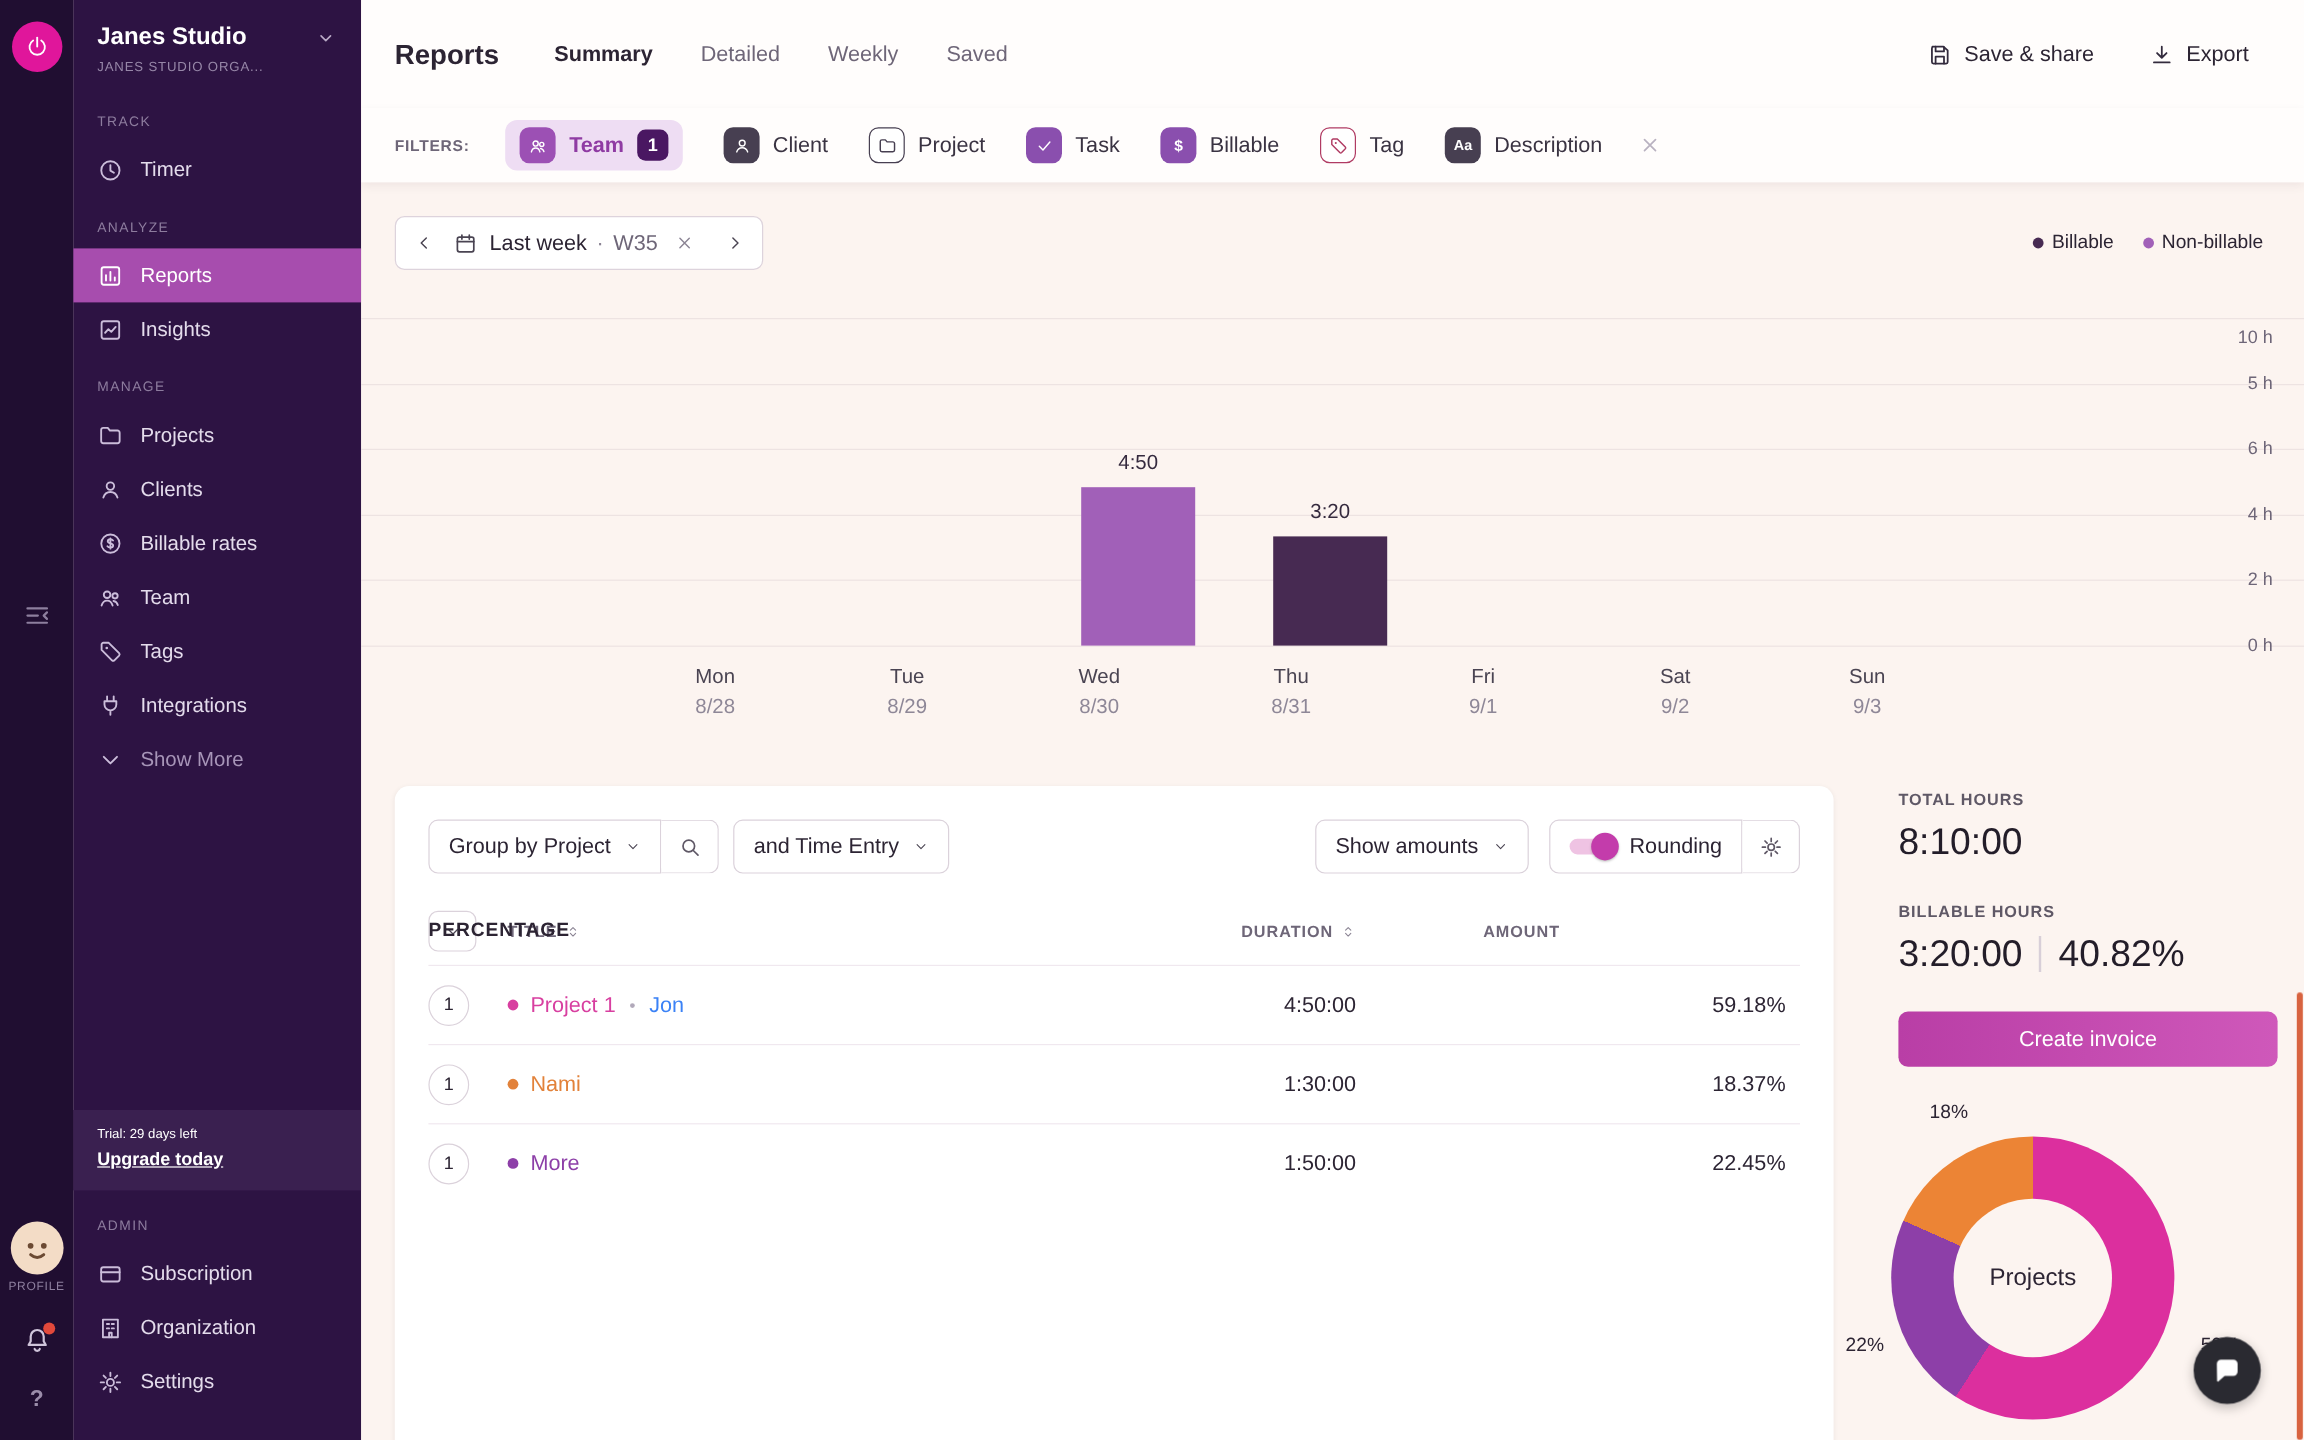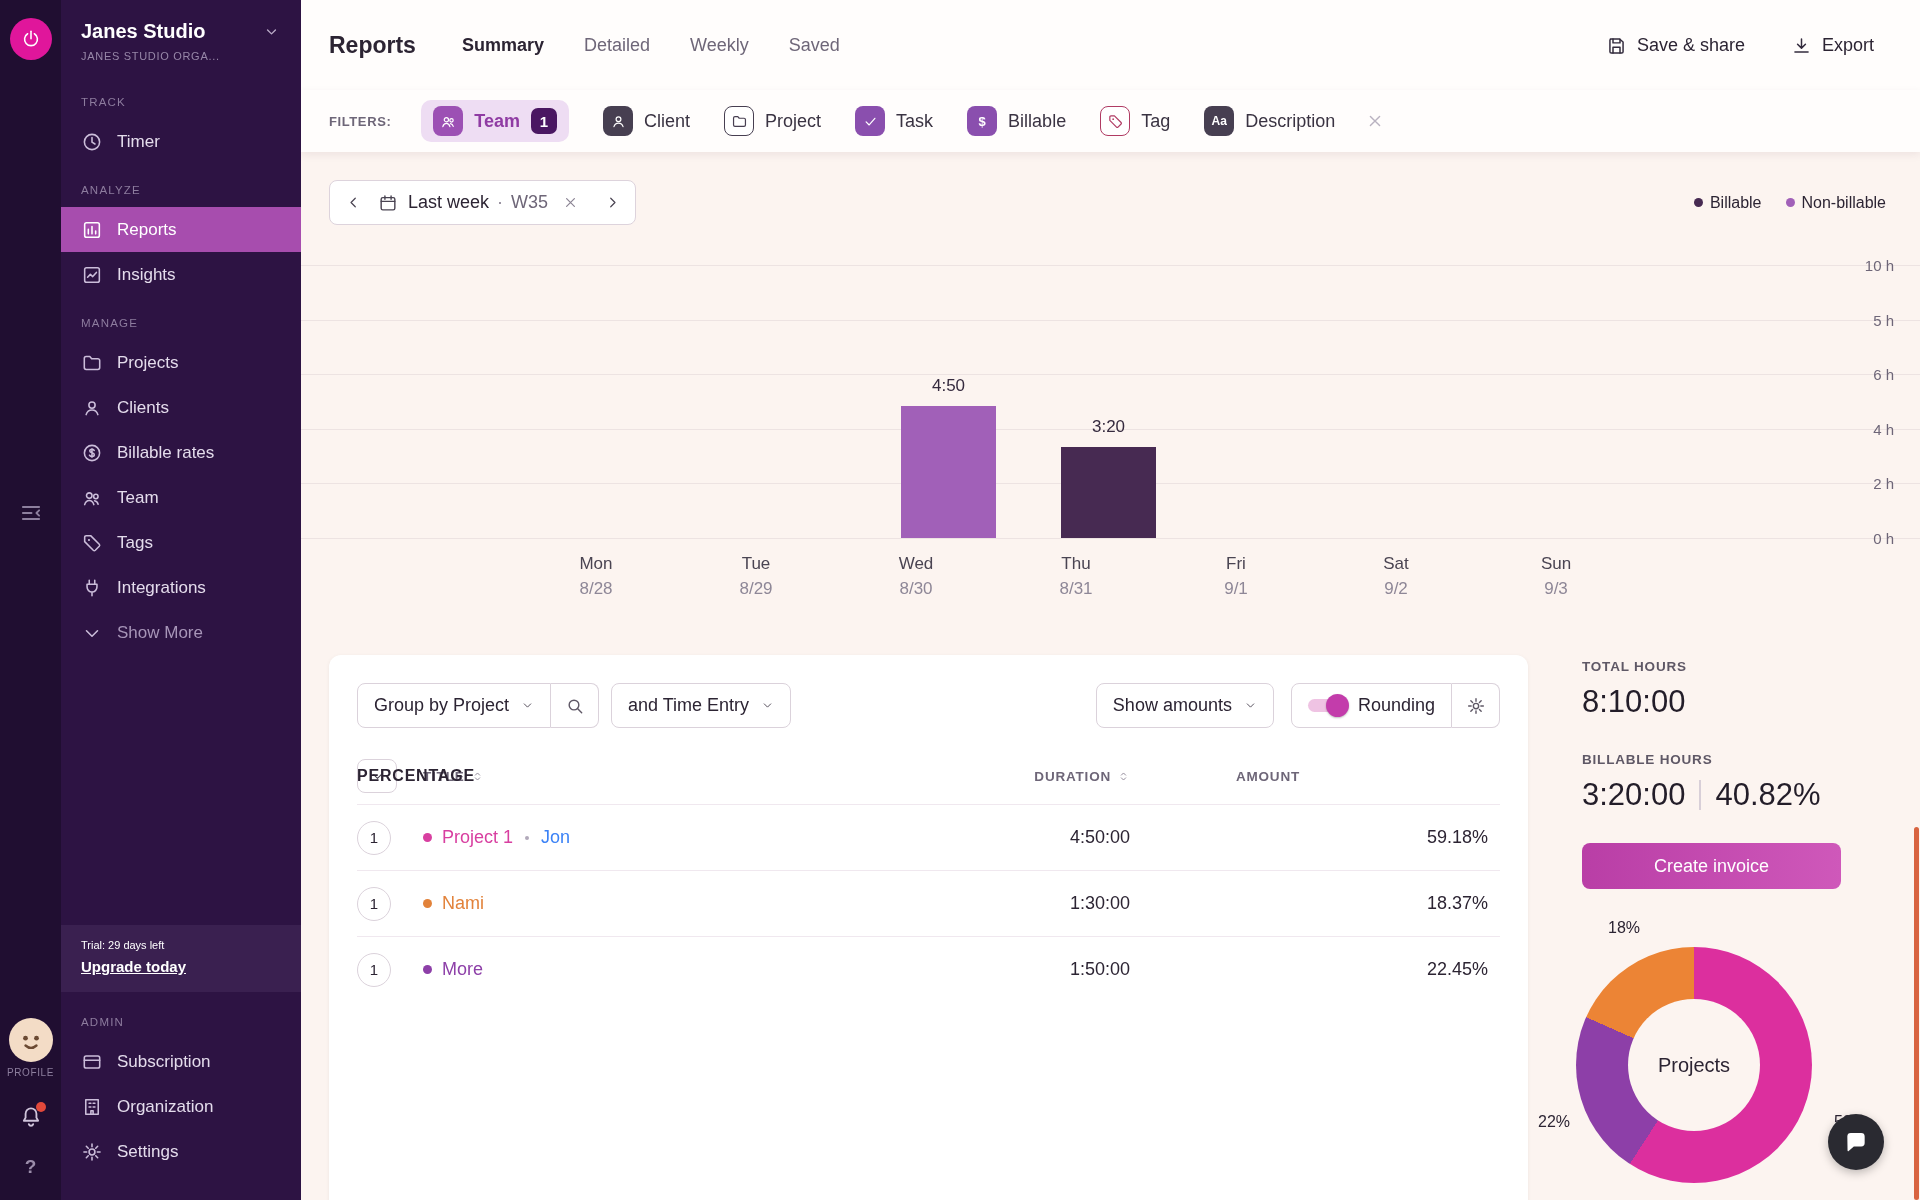--- a/index.html
+++ b/index.html
@@ -125,21 +125,21 @@
   .row-sub{color:#3b82f6;}
   .cell-num{font-size:18px;color:#2c2433;text-align:right;}
   .cell-pct{padding-right:12px;}
 
   .summary{margin-left:54px;width:292px;padding-top:4px;position:relative;}
   .sum-label{font-size:13.5px;font-weight:bold;letter-spacing:.8px;color:#5f5866;margin-bottom:10px;}
   .sum-value{font-size:31px;color:#231d29;}
   .sum-value.total{display:block;margin-bottom:32px;}
   .sum-billable{display:flex;align-items:center;gap:14px;}
   .sum-divider{width:2px;height:30px;background:#d8cfd8;}
-  .invoice-btn{margin-top:30px;width:259px;height:46px;border:none;border-radius:8px;background:linear-gradient(90deg,#b93ea6,#cf58ba);color:#fff;font-size:18px;font-family:inherit;cursor:pointer;}
+  .invoice-btn{margin-top:30px;width:316px;height:46px;border:none;border-radius:8px;background:linear-gradient(90deg,#b93ea6,#cf58ba);color:#fff;font-size:18px;font-family:inherit;cursor:pointer;}
   .donut-wrap{position:relative;margin-top:28px;height:310px;}
   .donut{position:absolute;left:-6px;top:30px;width:236px;height:236px;border-radius:50%;}
   .donut-center{position:absolute;inset:52px;border-radius:50%;background:#fcf4f0;display:flex;align-items:center;justify-content:center;font-size:20px;color:#2c2433;}
   .pct{position:absolute;font-size:16px;color:#2c2433;}
   .p18{left:26px;top:2px;}
   .p22{left:-44px;top:196px;}
   .p59{left:252px;top:196px;}
 
   .chat-fab{position:fixed;right:36px;bottom:30px;width:56px;height:56px;border-radius:50%;background:#2a2a31;display:flex;align-items:center;justify-content:center;box-shadow:0 3px 10px rgba(0,0,0,.25);cursor:pointer;z-index:10;}
   .chat-fab svg{width:26px;height:26px;}
@@ -462,21 +462,21 @@
             <div class="legend-item">
               <span class="legend-dot" style="background:#a160b8"></span>
               <span>Non-billable</span>
             </div>
           </div>
       </div>
 
       <div class="chart">
         <div class="plot" id="plot">
             <div class="gridline" style="top:0px"></div>
-            <div class="ytick" style="top:0px">10 h</div>
+            <div class="ytick" style="top:16px">10 h</div>
             <div class="gridline" style="top:55px"></div>
             <div class="ytick" style="top:55px">5 h</div>
             <div class="gridline" style="top:109px"></div>
             <div class="ytick" style="top:109px">6 h</div>
             <div class="gridline" style="top:164px"></div>
             <div class="ytick" style="top:164px">4 h</div>
             <div class="gridline" style="top:218px"></div>
             <div class="ytick" style="top:218px">2 h</div>
             <div class="gridline" style="top:273px"></div>
             <div class="ytick" style="top:273px">0 h</div>

